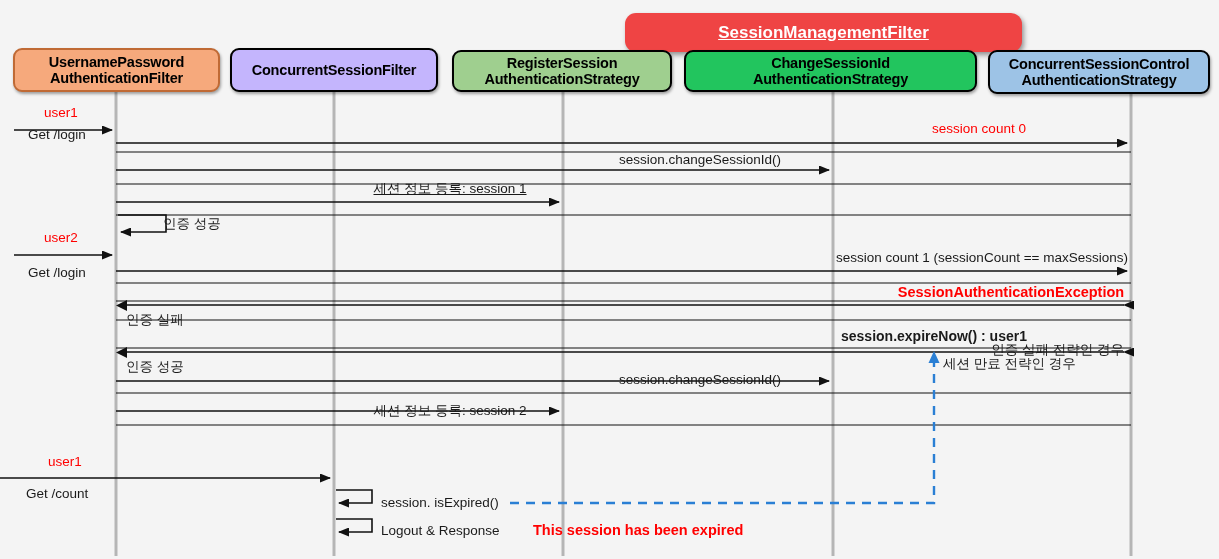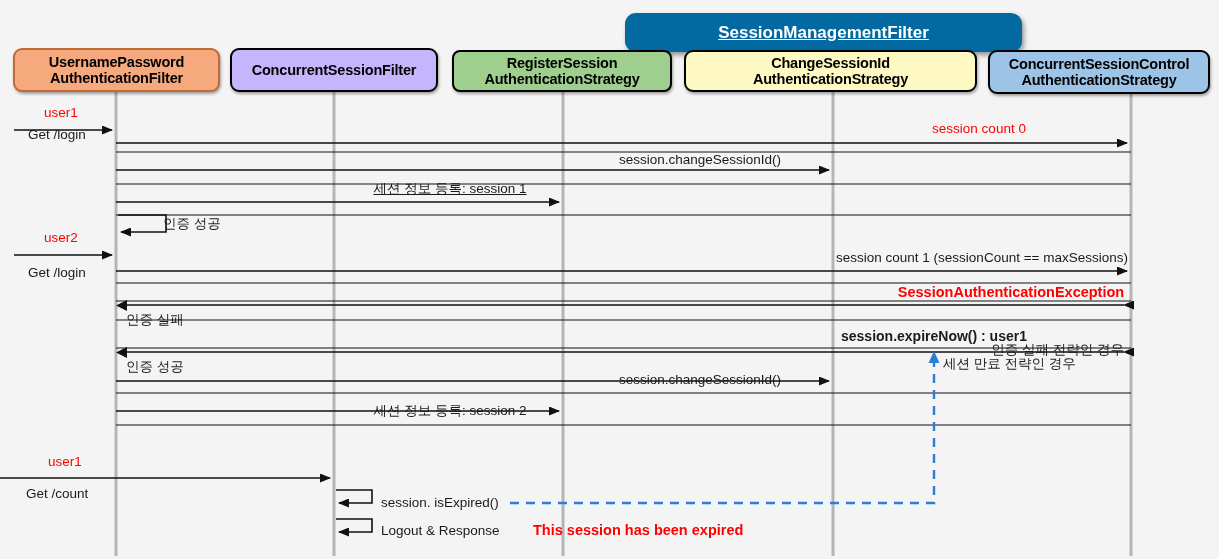--- a/index.html
+++ b/index.html
@@ -24,28 +24,28 @@
     font-size:14.5px;
     line-height:1.12;
     color:#000;
     letter-spacing:-0.2px;
     box-shadow:1px 2px 3px rgba(0,0,0,.35);
     z-index:3;
   }
   .pbox span{display:block;padding:0 4px;}
   .pbox.p0{left:13px;  top:48px; width:207px; height:44px; background:#f6a97c; border-color:#c06a35;}
   .pbox.p1{left:230px; top:48px; width:208px; height:44px; background:#c4b5fd;}
-  .pbox.p2{left:452px; top:50px; width:220px; height:42px; background:#9fcf8f;border-radius:8px;}
-  .pbox.p3{left:684px; top:50px; width:293px; height:42px; background:#fef9c3;}
+  .pbox.p2{left:452px; top:50px; width:220px; height:42px; background:#9fcf8f;}
+  .pbox.p3{left:684px; top:50px; width:293px; height:42px; background:#22c55e;}
   .pbox.p4{left:988px; top:50px; width:222px; height:44px; background:#9dc3e6;}
 
   .groupbox{
     position:absolute;
     left:625px; top:13px; width:397px; height:39px;
-    background:#0369a1;
+    background:#ef4444;
     border-radius:11px;
     color:#fff;
     font-weight:bold;font-size:17px;
     display:flex;align-items:center;justify-content:center;
     text-decoration:underline;
     box-shadow:2px 3px 5px rgba(0,0,0,.4);
     z-index:2;
   }
 
   

